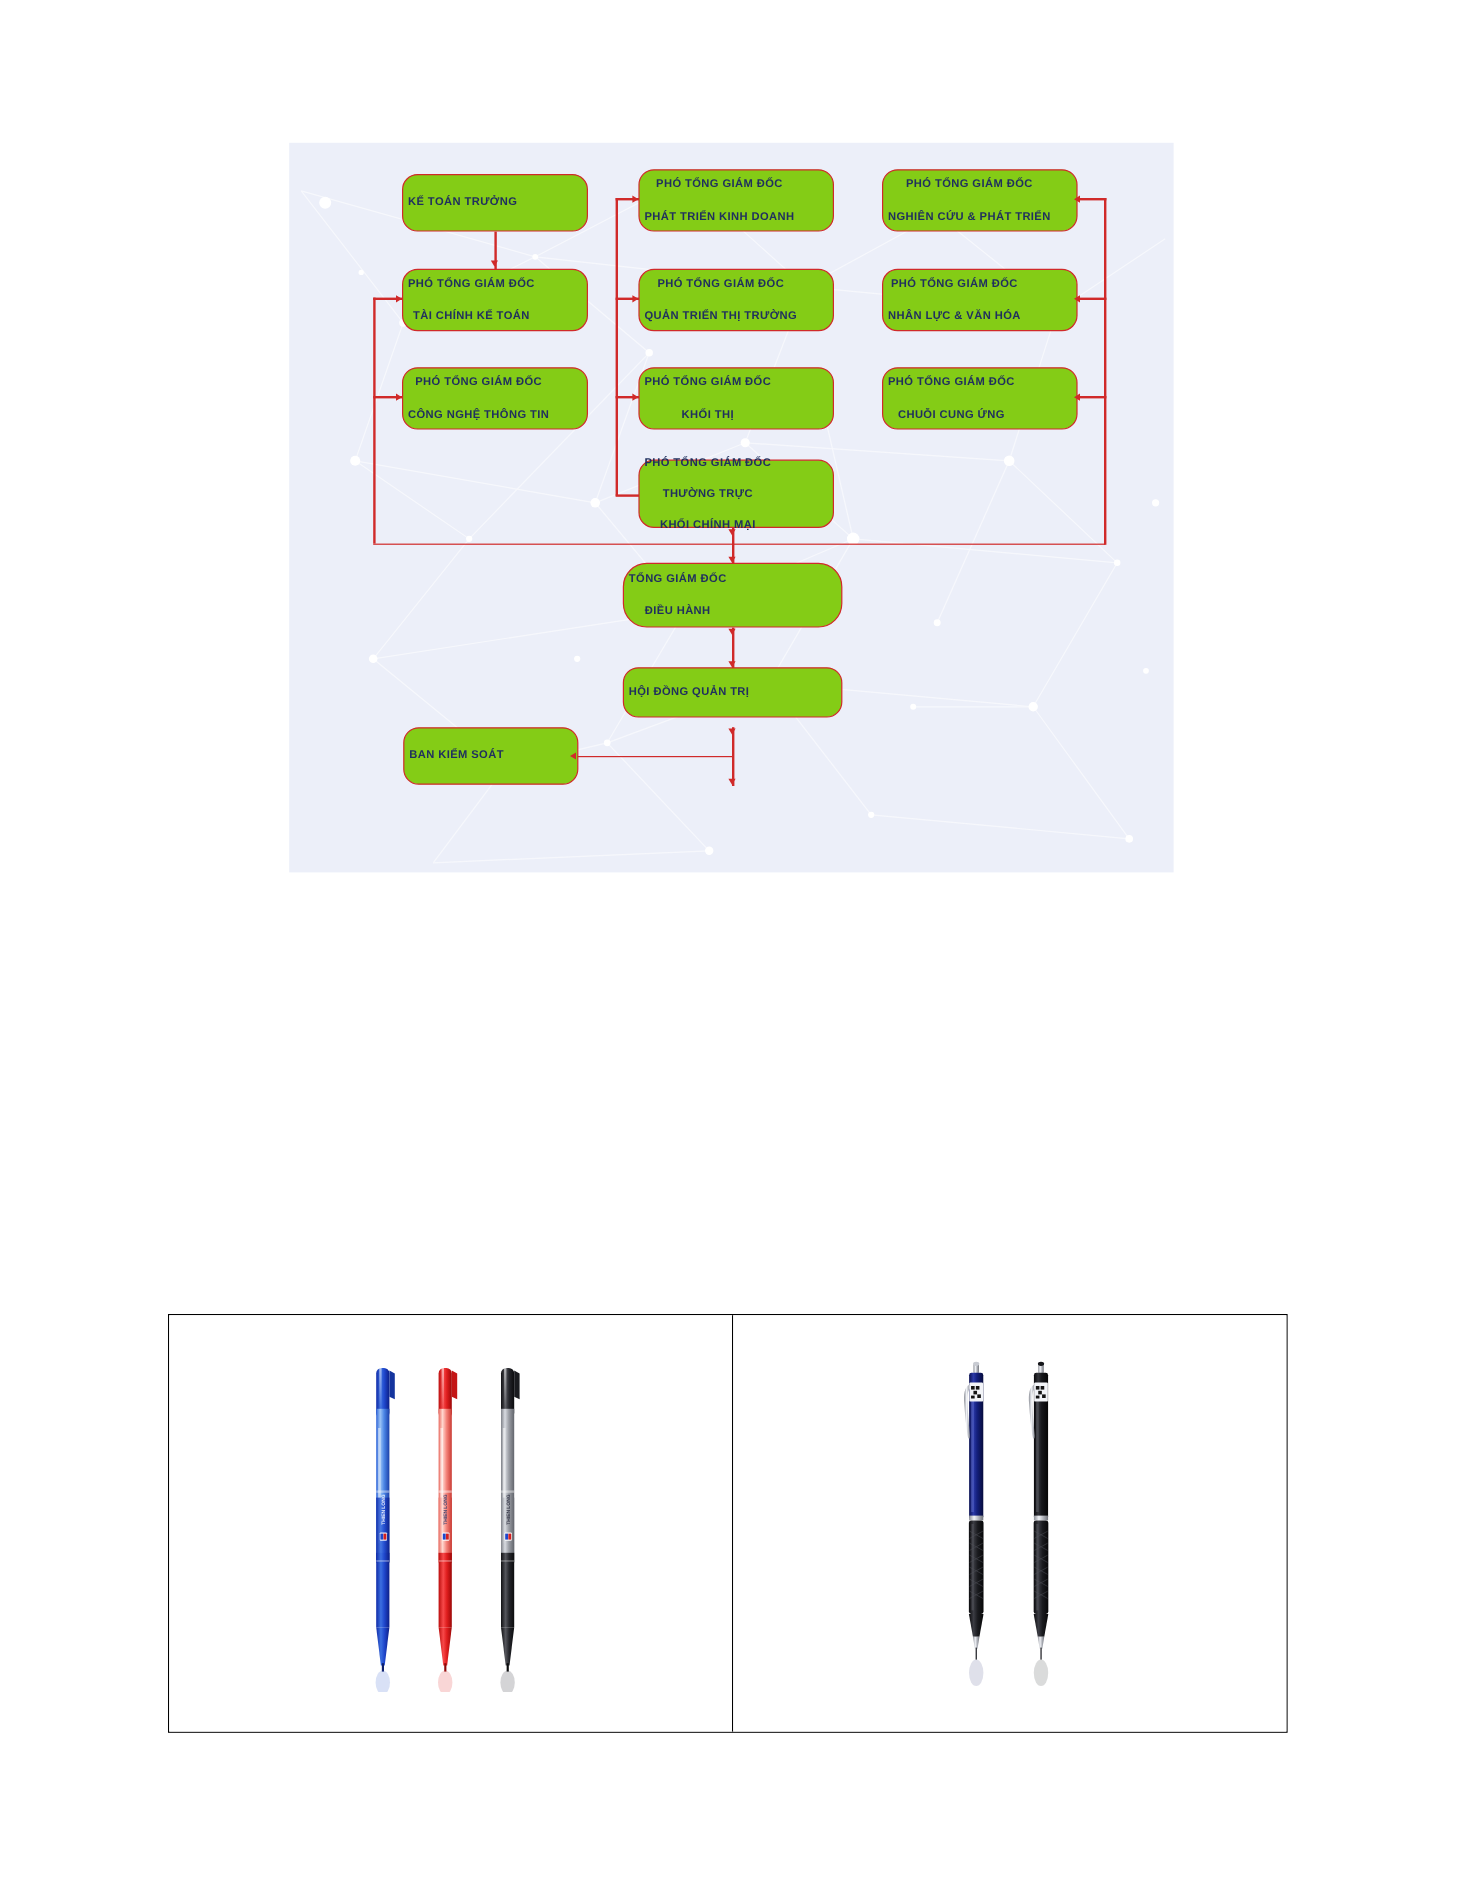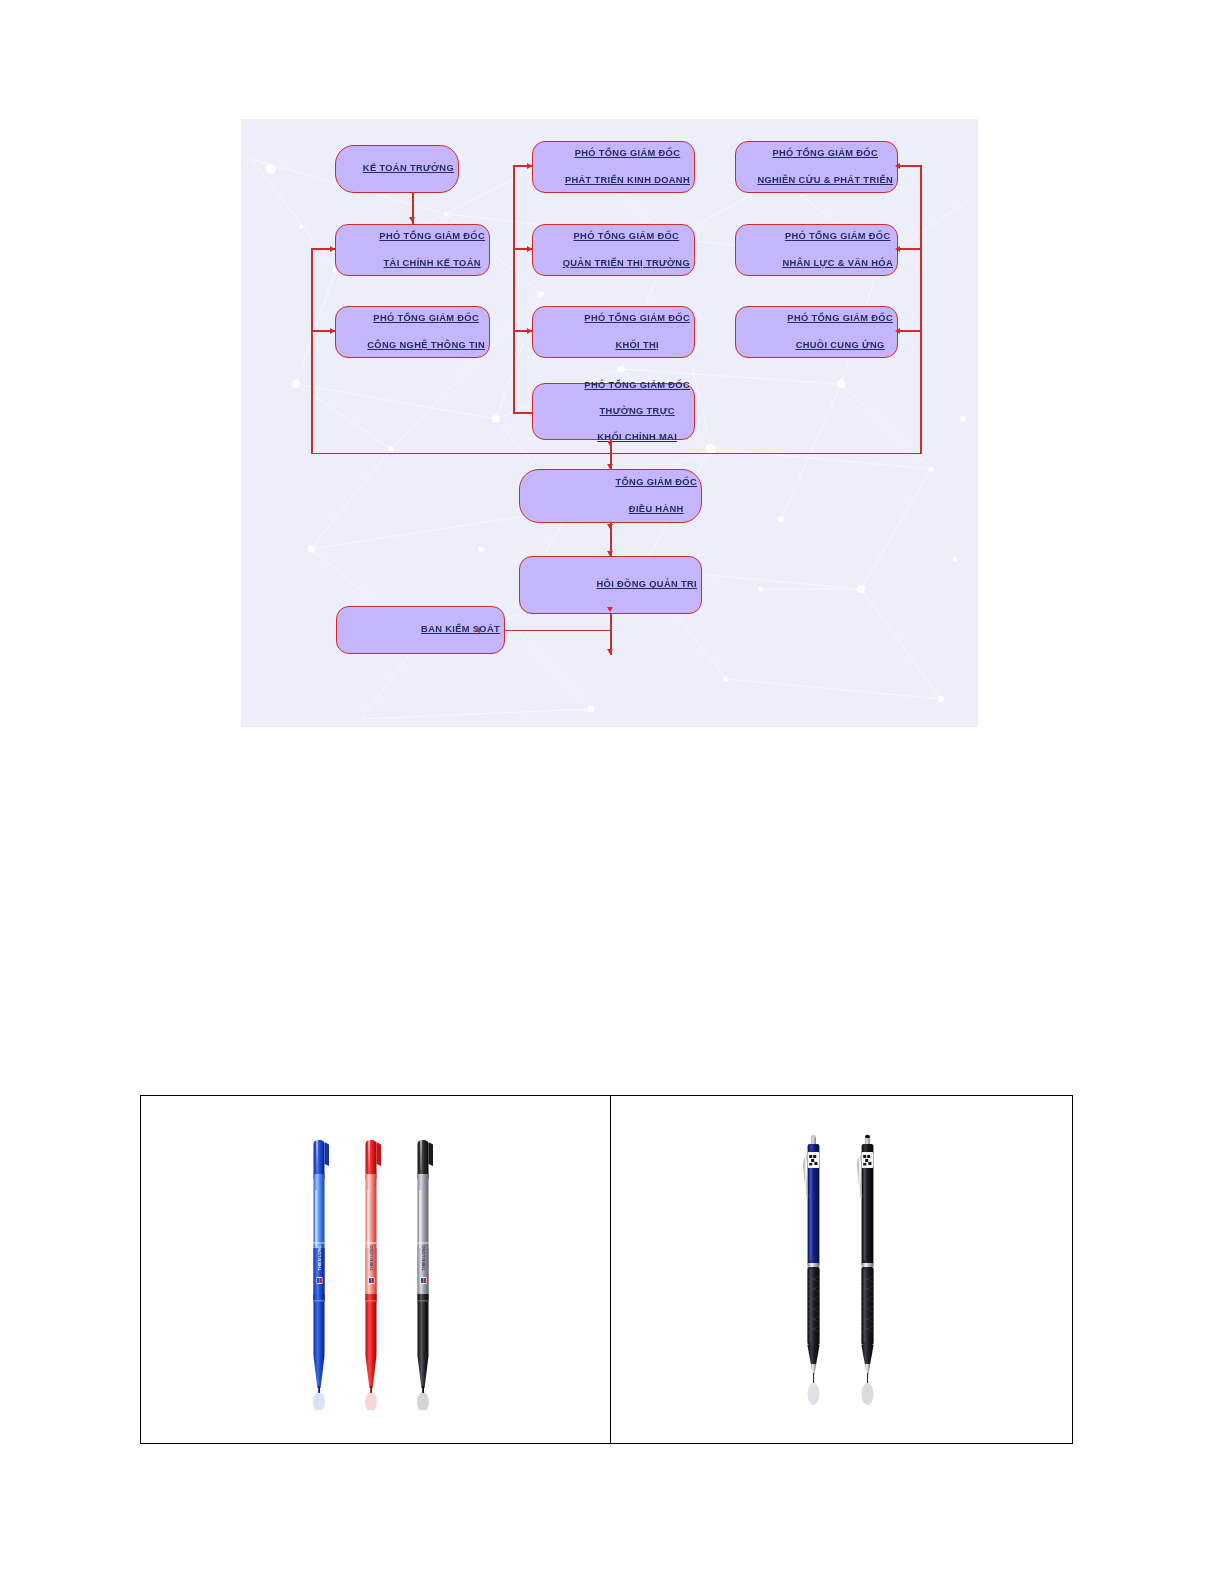--- a/index.html
+++ b/index.html
@@ -20,35 +20,34 @@
     position: absolute;
     left: 241px; top: 119px;
     width: 737px; height: 608px;
     background: #eceff9;
     overflow: hidden;
   }
   #org-bg { position: absolute; inset: 0; }
 
   .node {
     position: absolute;
-    background: #c4b5fd;
+    background: #84cc16;
     border: 1.4px solid #d02a2a;
     border-radius: 13px;
     display: flex;
     align-items: center;
-    justify-content: flex-end;
+    justify-content: flex-start;
     text-align: center;
     color: #20305e;
     font-weight: bold;
     font-size: 9.3px;
     letter-spacing: 0.35px;
     line-height: 1.42;
     padding: 2px 4px;
     z-index: 3;
-    text-decoration: underline;
   }
   .node span { display: block; white-space: pre-line; }
 
   
   .ln { position: absolute; background: #d02a2a; z-index: 2; }
   .lnh { height: 1.5px; }
   .lnv { width: 1.5px; }
   .arw { position: absolute; z-index: 4; width: 0; height: 0; }
   .arw-r { border-top: 3.4px solid transparent; border-bottom: 3.4px solid transparent; border-left: 5px solid #d02a2a; }
   .arw-l { border-top: 3.4px solid transparent; border-bottom: 3.4px solid transparent; border-right: 5px solid #d02a2a; }
@@ -124,21 +123,21 @@
       <circle cx="722" cy="300" r="3.0"></circle>
       <circle cx="714" cy="440" r="2.4"></circle>
       <circle cx="540" cy="400" r="2.9"></circle>
       <circle cx="440" cy="200" r="2.2"></circle>
       <circle cx="520" cy="470" r="2.5"></circle>
       <circle cx="60" cy="108" r="2.2"></circle>
       <circle cx="240" cy="430" r="2.6"></circle>
     </g>
   </svg>
 
-  <div class="node" style="left:94px; top:26px; width:124px; height:48px;border-radius:19px;">
+  <div class="node" style="left:94px; top:26px; width:155px; height:48px;">
     <span>KẾ TOÁN TRƯỞNG</span>
   </div>
 
   <div class="node" style="left:94px; top:105px; width:155px; height:52px;">
     <span><span>PHÓ TỔNG GIÁM ĐỐC</span><br><span>TÀI CHÍNH KẾ TOÁN</span></span>
   </div>
 
   <div class="node" style="left:94px; top:187px; width:155px; height:52px;">
     <span><span>PHÓ TỔNG GIÁM ĐỐC</span><br><span>CÔNG NGHỆ THÔNG TIN</span></span>
   </div>
@@ -168,25 +167,25 @@
   </div>
 
   <div class="node" style="left:494px; top:187px; width:163px; height:52px;">
     <span><span>PHÓ TỔNG GIÁM ĐỐC</span><br><span>CHUỖI CUNG ỨNG</span></span>
   </div>
 
   <div class="node" style="left:278px; top:350px; width:183px; height:54px;border-radius:20px;">
     <span><span>TỔNG GIÁM ĐỐC</span><br><span>ĐIỀU HÀNH</span></span>
   </div>
 
-  <div class="node" style="left:278px; top:437px; width:183px; height:58px;">
+  <div class="node" style="left:278px; top:437px; width:183px; height:42px;">
     <span>HỘI ĐỒNG QUẢN TRỊ</span>
   </div>
 
-  <div class="node" style="left:95px; top:487px; width:169px; height:48px;">
+  <div class="node" style="left:95px; top:487px; width:146px; height:48px;">
     <span>BAN KIỂM SOÁT</span>
   </div>
 
 
   <div class="ln lnv" style="left:171px; top:74px; height:32px;"></div>
   <div class="arw arw-d" style="left:168px; top:98px;"></div>
 
   <div class="ln lnv" style="left:70px; top:129px; height:205px;"></div>
 
   <div class="ln lnh" style="left:70px; top:129px; width:26px;"></div>

